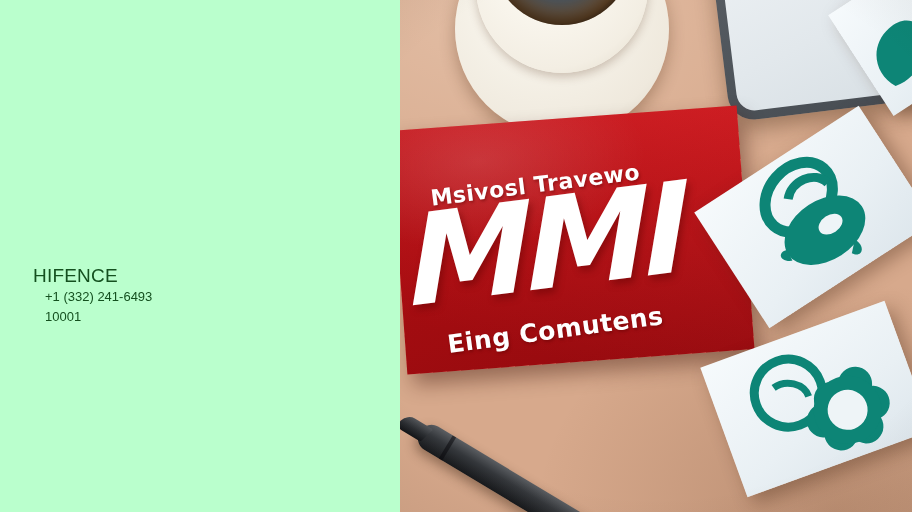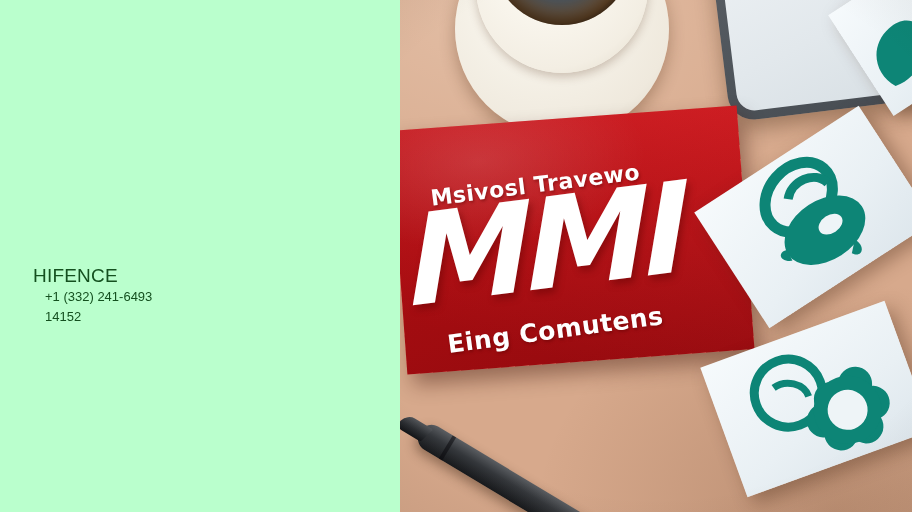--- a/index.html
+++ b/index.html
@@ -282,21 +282,21 @@
 
 <div id="page">
 
   <div class="text-panel">
 
 
     <div class="org-name">HIFENCE</div>
 
     <ul class="contact-list">
       <li>+1 (332) 241-6493</li>
-      <li>14152</li>
+      <li>10001</li>
     </ul>
 
   </div>
 
   <div class="photo-panel">
 
     <div class="desk"></div>
     <div class="desk-shade"></div>
 
     <div class="saucer"></div>

